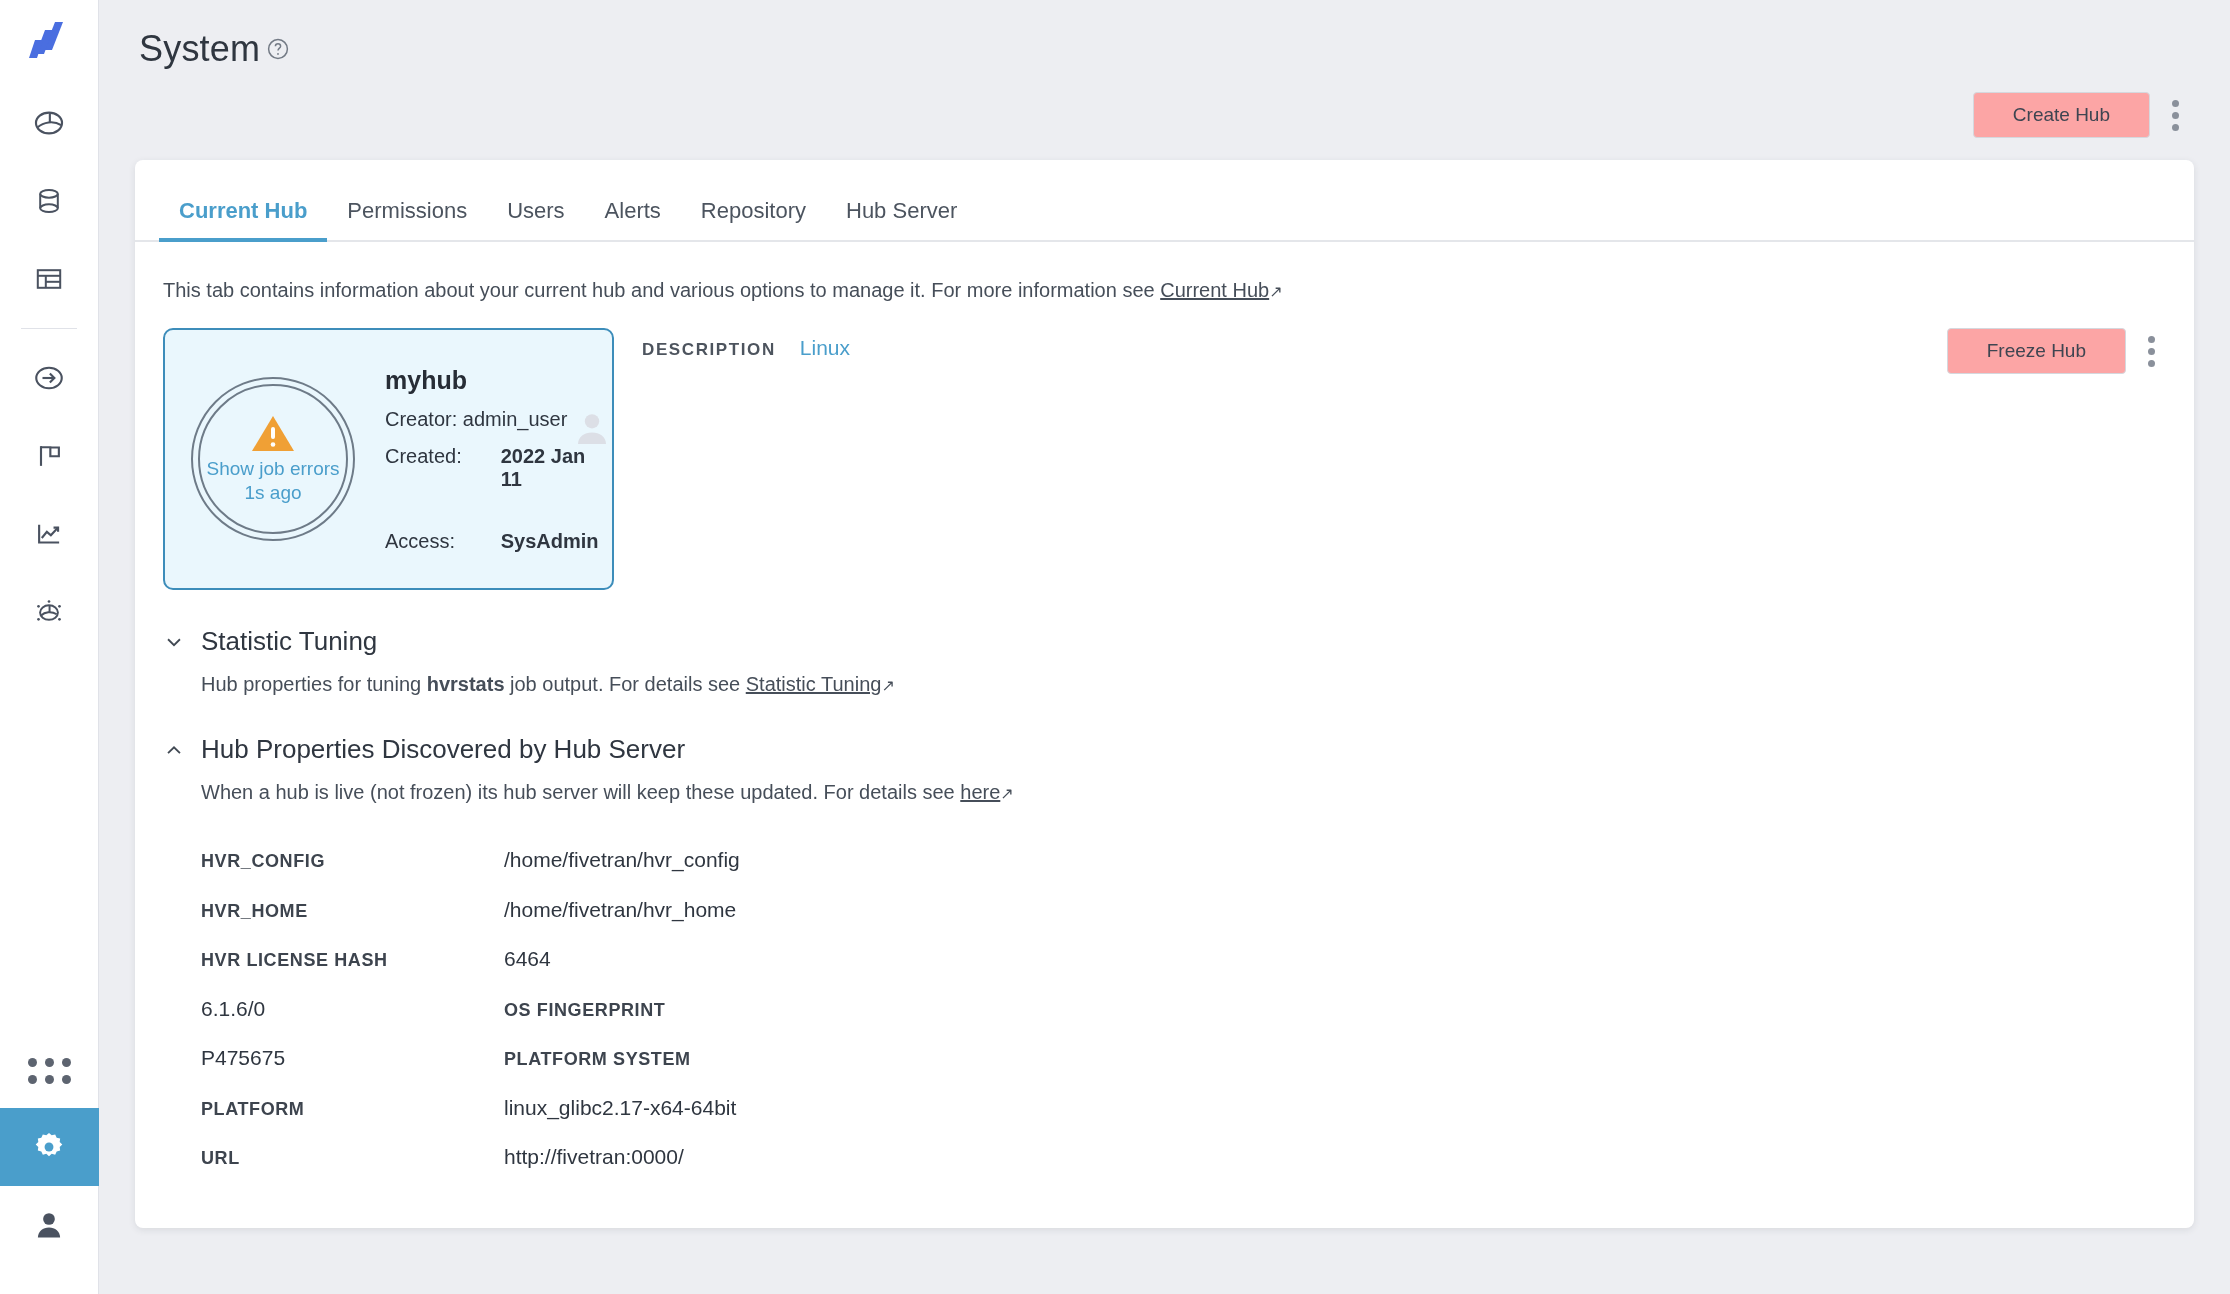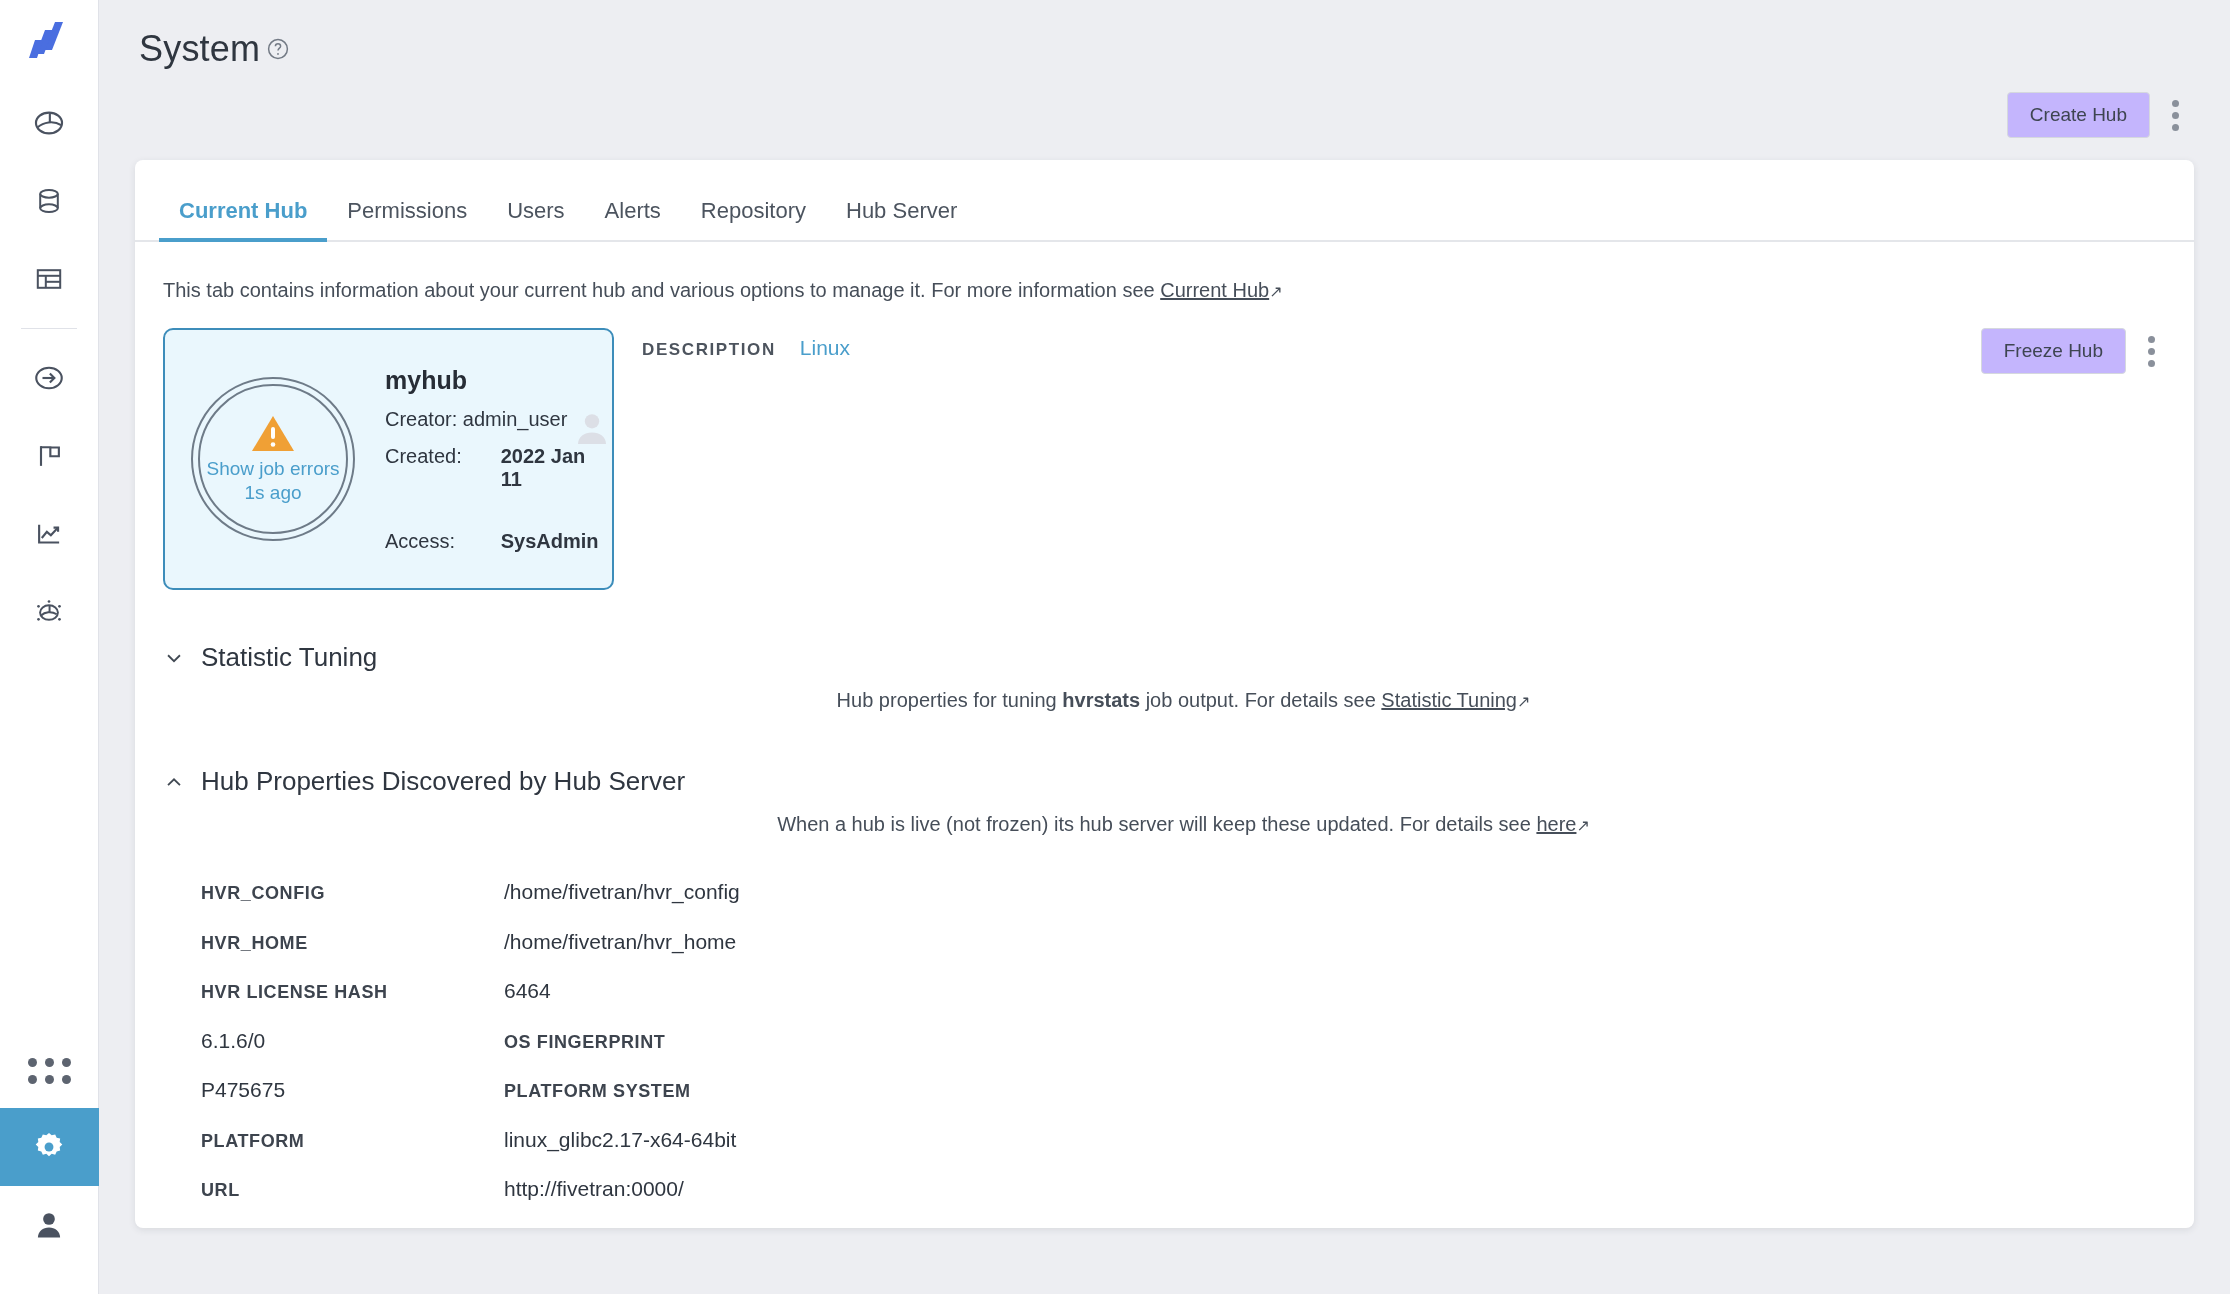--- a/index.html
+++ b/index.html
@@ -110,24 +110,24 @@
   .head-actions {
     position: absolute;
     right: 36px;
     top: 92px;
     display: flex;
     align-items: center;
     gap: 6px;
   }
 
   .btn {
-    background: #c4b5fd;
+    background: #fca5a5;
     border: 1px solid #d5d8de;
     border-radius: 4px;
-    padding: 0 22px;
+    padding: 0 39px;
     height: 46px;
     font-size: 19px;
     color: #3e4551;
     font-family: "Liberation Sans", sans-serif;
     cursor: pointer;
     display: inline-flex;
     align-items: center;
     justify-content: center;
     white-space: nowrap;
   }
@@ -322,21 +322,21 @@
   .card-actions {
     position: absolute;
     right: -4px;
     top: 0;
     display: flex;
     align-items: center;
     gap: 6px;
   }
 
   
-  .section { margin-top: 52px; text-align: center; }
+  .section { margin-top: 36px; }
   .section-head {
     display: flex;
     align-items: center;
     gap: 16px;
     cursor: pointer;
   }
   .chev {
     width: 22px; height: 22px;
     color: #414953;
     display: block;

